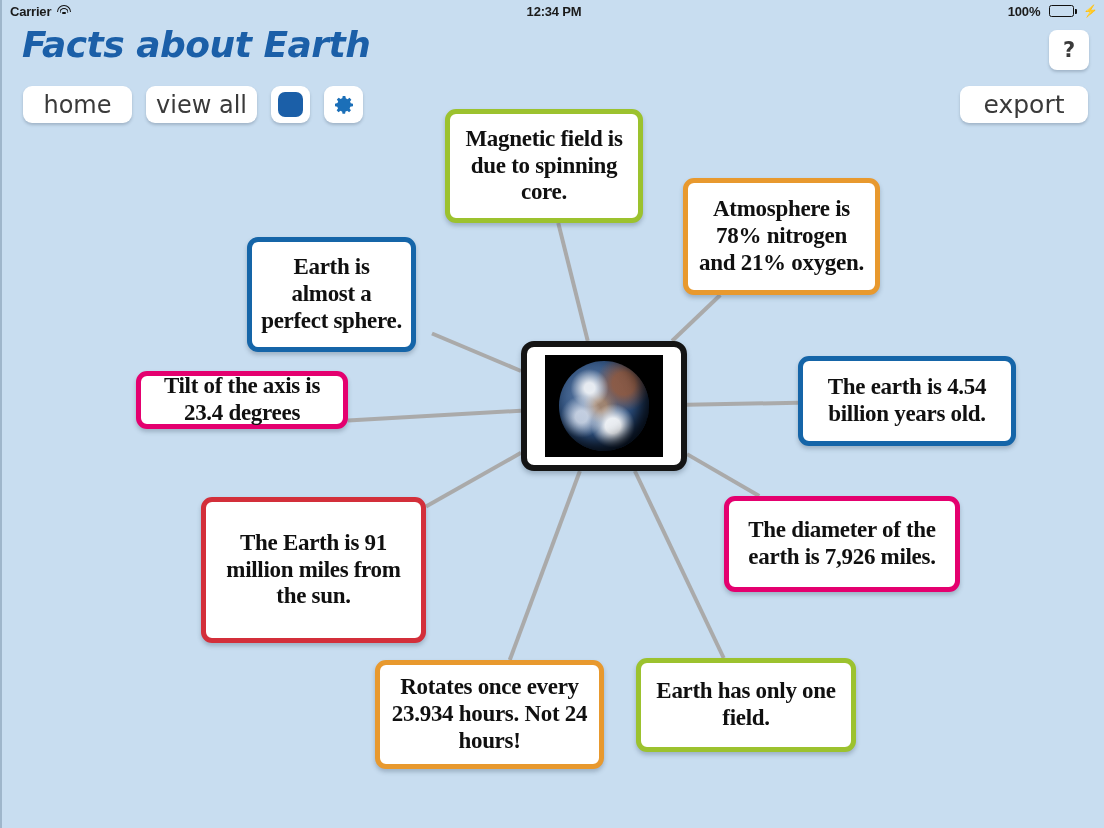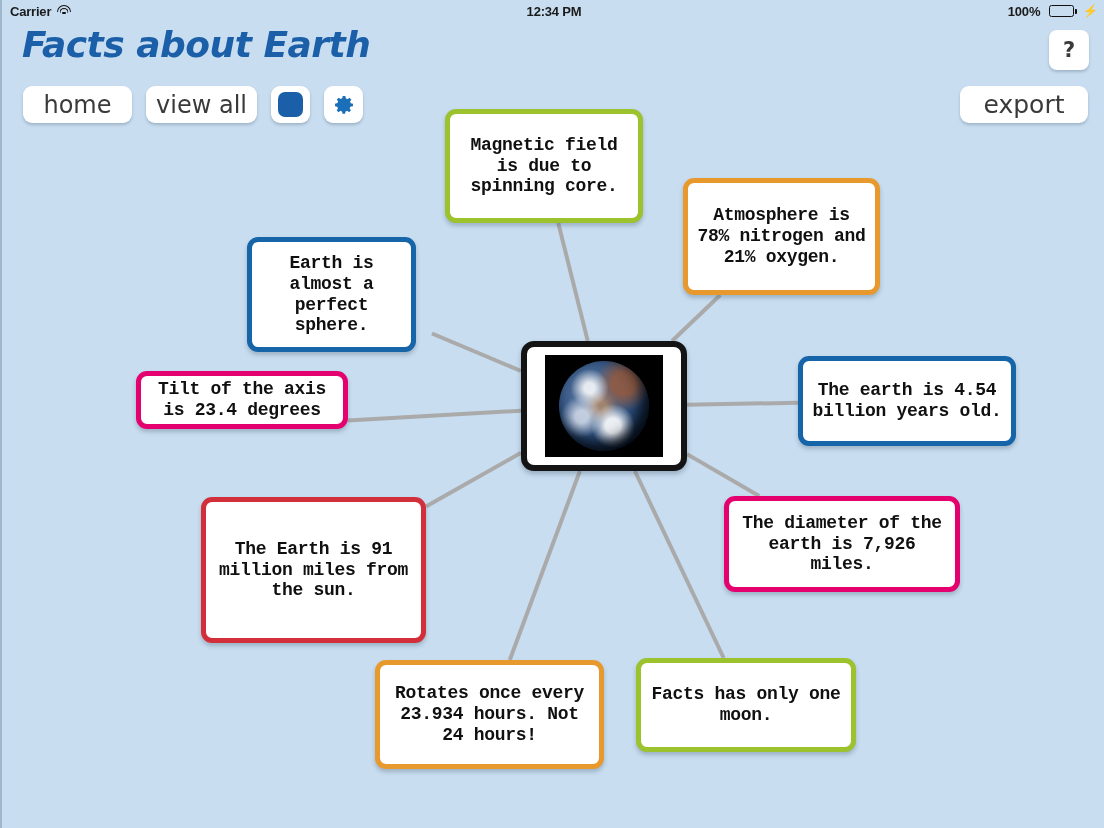--- a/index.html
+++ b/index.html
@@ -92,23 +92,23 @@
   #links { position: absolute; left: 0; top: 0; width: 1104px; height: 828px; }
 
   .node {
     position: absolute;
     background: #ffffff;
     border-style: solid;
     border-width: 5px;
     border-radius: 11px;
     display: flex; align-items: center; justify-content: flex-end;
     text-align: center;
-    font-family: Liberation Mono, monospace;
+    font-family: Liberation Serif, serif;
     font-weight: 700;
-    font-size: 18px;
+    font-size: 23px;
     line-height: 1.16;
     color: #101010;
     letter-spacing: -0.3px;
     box-shadow: 0 3px 4px rgba(60,80,100,0.3);
     padding: 4px 8px;
     cursor: pointer;
   }
 
   #node-center {
     position: absolute;
@@ -220,16 +220,16 @@
       <div class="node" style="left: 722px; top: 496px; width: 236px; height: 96px; border-color: rgb(228, 0, 111);">
         <span>The diameter of the earth is 7,926 miles.</span>
       </div>
       <div class="node" style="left: 199px; top: 497px; width: 225px; height: 146px; border-color: rgb(211, 47, 58);">
         <span>The Earth is 91 million miles from the sun.</span>
       </div>
       <div class="node" style="left: 373px; top: 660px; width: 229px; height: 109px; border-color: rgb(232, 153, 46);">
         <span>Rotates once every 23.934 hours. Not 24 hours!</span>
       </div>
       <div class="node" style="left: 634px; top: 658px; width: 220px; height: 94px; border-color: rgb(156, 194, 46);">
-        <span>Facts has only one moon.</span>
+        <span>Earth has only one field.</span>
       </div>
     </div>
 </div>
 
 </body></html>

